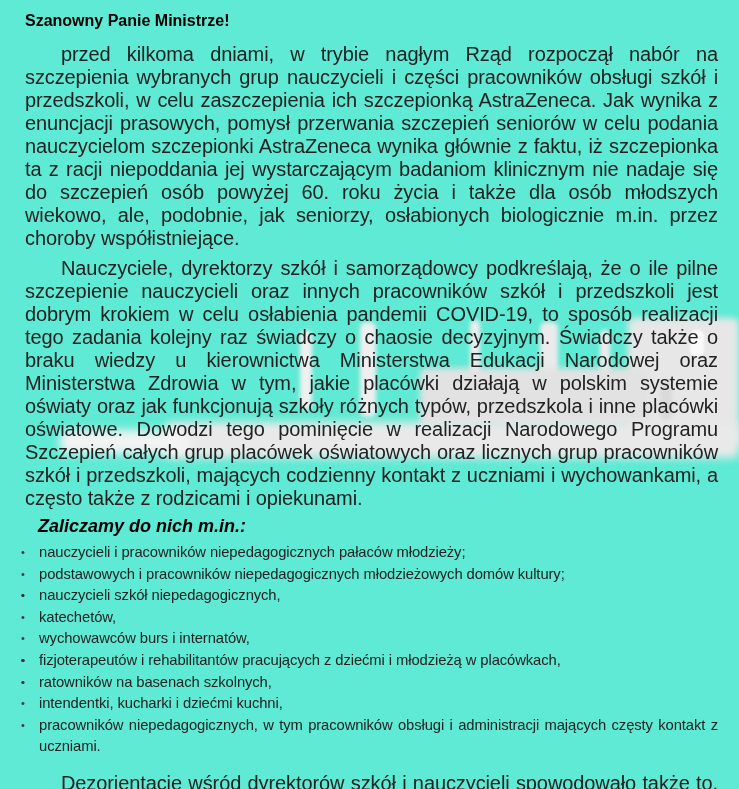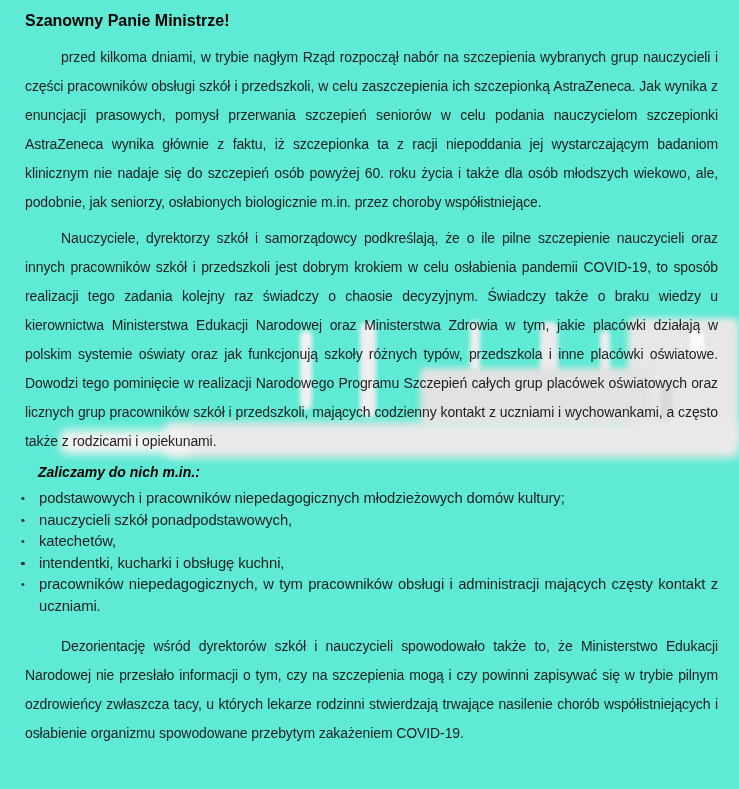--- a/index.html
+++ b/index.html
@@ -43,30 +43,30 @@
   }
   h1.salutation {
     font-size: 16px;
     line-height: 19px;
     font-weight: bold;
     color: #000000;
     margin: 2px 0 13px 0;
     letter-spacing: 0;
   }
   p.body-para {
-    font-size: 14px;
-    line-height: 29px;
+    font-size: 20px;
+    line-height: 23px;
     letter-spacing: -0.1px;
     text-align: justify;
     text-indent: 36px;
     margin: 0 0 7px 0;
     hyphens: auto;
   }
   h2.list-heading {
-    font-size: 14px;
+    font-size: 18px;
     line-height: 19px;
     font-weight: bold;
     font-style: italic;
     color: #000000;
     margin: 4px 0 6px 0;
     padding-left: 13px;
   }
   ul.bullet-list {
     list-style: none;
     margin: 0 0 9px 0;
@@ -117,32 +117,32 @@
 
     <h1 class="salutation">Szanowny Panie Ministrze!</h1>
 
     <p class="body-para">przed kilkoma dniami, w trybie nagłym Rząd rozpoczął nabór na szczepienia wybranych grup nauczycieli i części pracowników obsługi szkół i przedszkoli, w celu zaszczepienia ich szczepionką AstraZeneca. Jak wynika z enuncjacji prasowych, pomysł przerwania szczepień seniorów w celu podania nauczycielom szczepionki AstraZeneca wynika głównie z faktu, iż szczepionka ta z racji niepoddania jej wystarczającym badaniom klinicznym nie nadaje się do szczepień osób powyżej 60. roku życia i także dla osób młodszych wiekowo, ale, podobnie, jak seniorzy, osłabionych biologicznie m.in. przez choroby współistniejące.</p>
 
     <p class="body-para">Nauczyciele, dyrektorzy szkół i samorządowcy podkreślają, że o ile pilne szczepienie nauczycieli oraz innych pracowników szkół i przedszkoli jest dobrym krokiem w celu osłabienia pandemii COVID-19, to sposób realizacji tego zadania kolejny raz świadczy o chaosie decyzyjnym. Świadczy także o braku wiedzy u kierownictwa Ministerstwa Edukacji Narodowej oraz Ministerstwa Zdrowia w tym, jakie placówki działają w polskim systemie oświaty oraz jak funkcjonują szkoły różnych typów, przedszkola i inne placówki oświatowe. Dowodzi tego pominięcie w realizacji Narodowego Programu Szczepień całych grup placówek oświatowych oraz licznych grup pracowników szkół i przedszkoli, mających codzienny kontakt z uczniami i wychowankami, a często także z rodzicami i opiekunami.</p>
 
     <h2 class="list-heading">Zaliczamy do nich m.in.:</h2>
 
     <ul class="bullet-list">
-      <li><span class="bullet">•</span></li>
+      <li><span class="bullet">•</span><span class="li-text">nauczycieli i pracowników niepedagogicznych pałaców młodzieży;</span></li>
       <li><span class="bullet">•</span><span class="li-text">podstawowych i pracowników niepedagogicznych młodzieżowych domów kultury;</span></li>
       <li><span class="bullet">•</span></li>
-      <li><span class="bullet">•</span><span class="li-text">nauczycieli szkół ponadpodstawowych,</span></li>
+      <li><span class="bullet">•</span><span class="li-text">nauczycieli szkół niepedagogicznych,</span></li>
       <li><span class="bullet">•</span><span class="li-text">katechetów,</span></li>
+      <li><span class="bullet">•</span><span class="li-text">wychowawców burs i internatów,</span></li>
       <li><span class="bullet">•</span></li>
       <li><span class="bullet">•</span></li>
       <li><span class="bullet">•</span></li>
+      <li><span class="bullet">•</span><span class="li-text">fizjoterapeutów i rehabilitantów pracujących z dziećmi i młodzieżą w placówkach,</span></li>
       <li><span class="bullet">•</span></li>
-      <li><span class="bullet">•</span></li>
-      <li><span class="bullet">•</span></li>
-      <li><span class="bullet">•</span></li>
-      <li><span class="bullet">•</span><span class="li-text">intendentki, kucharki i obsługę kuchni,</span></li>
+      <li><span class="bullet">•</span><span class="li-text">ratowników na basenach szkolnych,</span></li>
+      <li><span class="bullet">•</span><span class="li-text">intendentki, kucharki i dziećmi kuchni,</span></li>
       <li><span class="bullet">•</span><span class="li-text">pracowników niepedagogicznych, w tym pracowników obsługi i administracji mających częsty kontakt z uczniami.</span></li>
     </ul>
 
     <p class="body-para closing">Dezorientację wśród dyrektorów szkół i nauczycieli spowodowało także to, że Ministerstwo Edukacji Narodowej nie przesłało informacji o tym, czy na szczepienia mogą i czy powinni zapisywać się w trybie pilnym ozdrowieńcy zwłaszcza tacy, u których lekarze rodzinni stwierdzają trwające nasilenie chorób współistniejących i osłabienie organizmu spowodowane przebytym zakażeniem COVID-19.</p>
 
   </div>
 </div>
 
 </body></html>

